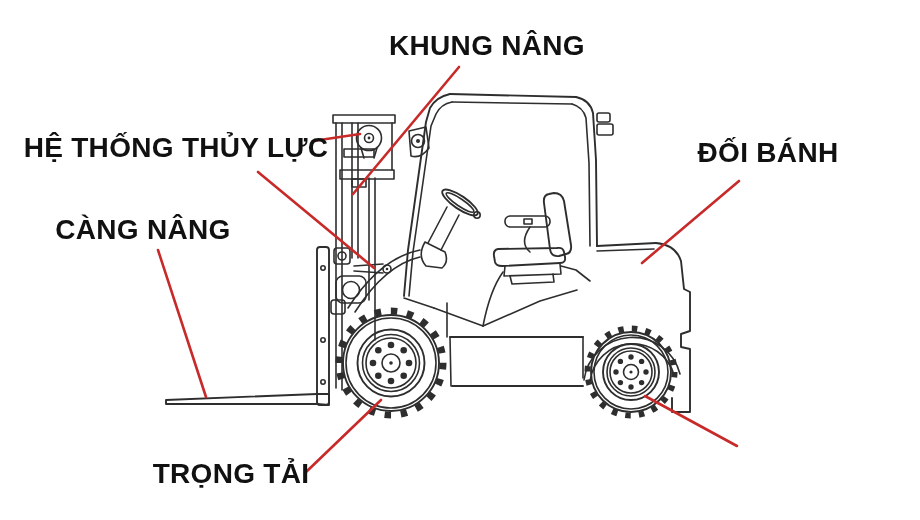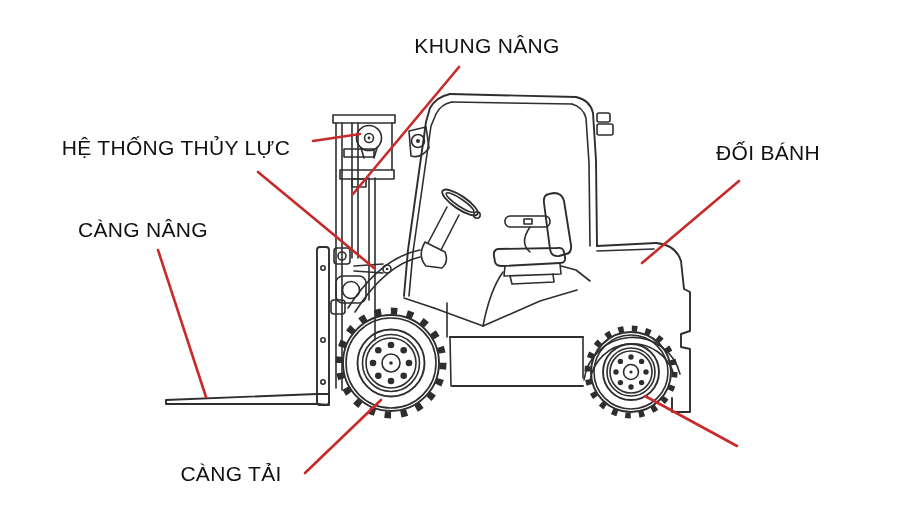--- a/index.html
+++ b/index.html
@@ -13,22 +13,22 @@
   }
   .stage svg { position: absolute; left: 0; top: 0; }
   .ln  { fill: none; stroke: #2e2e2e; stroke-width: 1.6; stroke-linecap: round; stroke-linejoin: round; }
   .ln2 { fill: none; stroke: #2e2e2e; stroke-width: 1.9; stroke-linecap: round; stroke-linejoin: round; }
   .dot { fill: #2e2e2e; stroke: none; }
   .tread-f { fill: none; stroke: #2e2e2e; stroke-width: 7;   stroke-dasharray: 6.5 9.8; }
   .tread-r { fill: none; stroke: #2e2e2e; stroke-width: 6;   stroke-dasharray: 5.5 8.2; }
   .part-label {
     position: absolute;
     transform: translate(-50%, -50%);
-    font-weight: 400;
-    font-size: 21px;
+    font-weight: 700;
+    font-size: 28px;
     letter-spacing: 0.3px;
     color: #111111;
     white-space: nowrap;
     user-select: none;
   }
 </style>
 </head>
 <body>
 
 <div class="stage">
@@ -182,14 +182,14 @@
         <line x1="739" y1="181" x2="642" y2="263" stroke="#c82a2a" stroke-width="2.6" stroke-linecap="round"></line>
         <line x1="305" y1="473" x2="381" y2="400" stroke="#c82a2a" stroke-width="2.6" stroke-linecap="round"></line>
         <line x1="645" y1="396" x2="737" y2="446" stroke="#c82a2a" stroke-width="2.6" stroke-linecap="round"></line>
       </g>
   </svg>
 
   <div class="part-label" style="left: 487px; top: 46px; color: rgb(17, 17, 17);">KHUNG NÂNG</div>
   <div class="part-label" style="left: 143px; top: 230px; color: rgb(17, 17, 17);">CÀNG NÂNG</div>
   <div class="part-label" style="left: 176px; top: 148px; color: rgb(17, 17, 17);">HỆ THỐNG THỦY LỰC</div>
   <div class="part-label" style="left: 768px; top: 153px; color: rgb(17, 17, 17);">ĐỐI BÁNH</div>
-  <div class="part-label" style="left: 231px; top: 474px; color: rgb(17, 17, 17);">CÀNG TẢI</div>
+  <div class="part-label" style="left: 231px; top: 474px; color: rgb(17, 17, 17);">TRỌNG TẢI</div>
 </div>
 
 </body></html>

